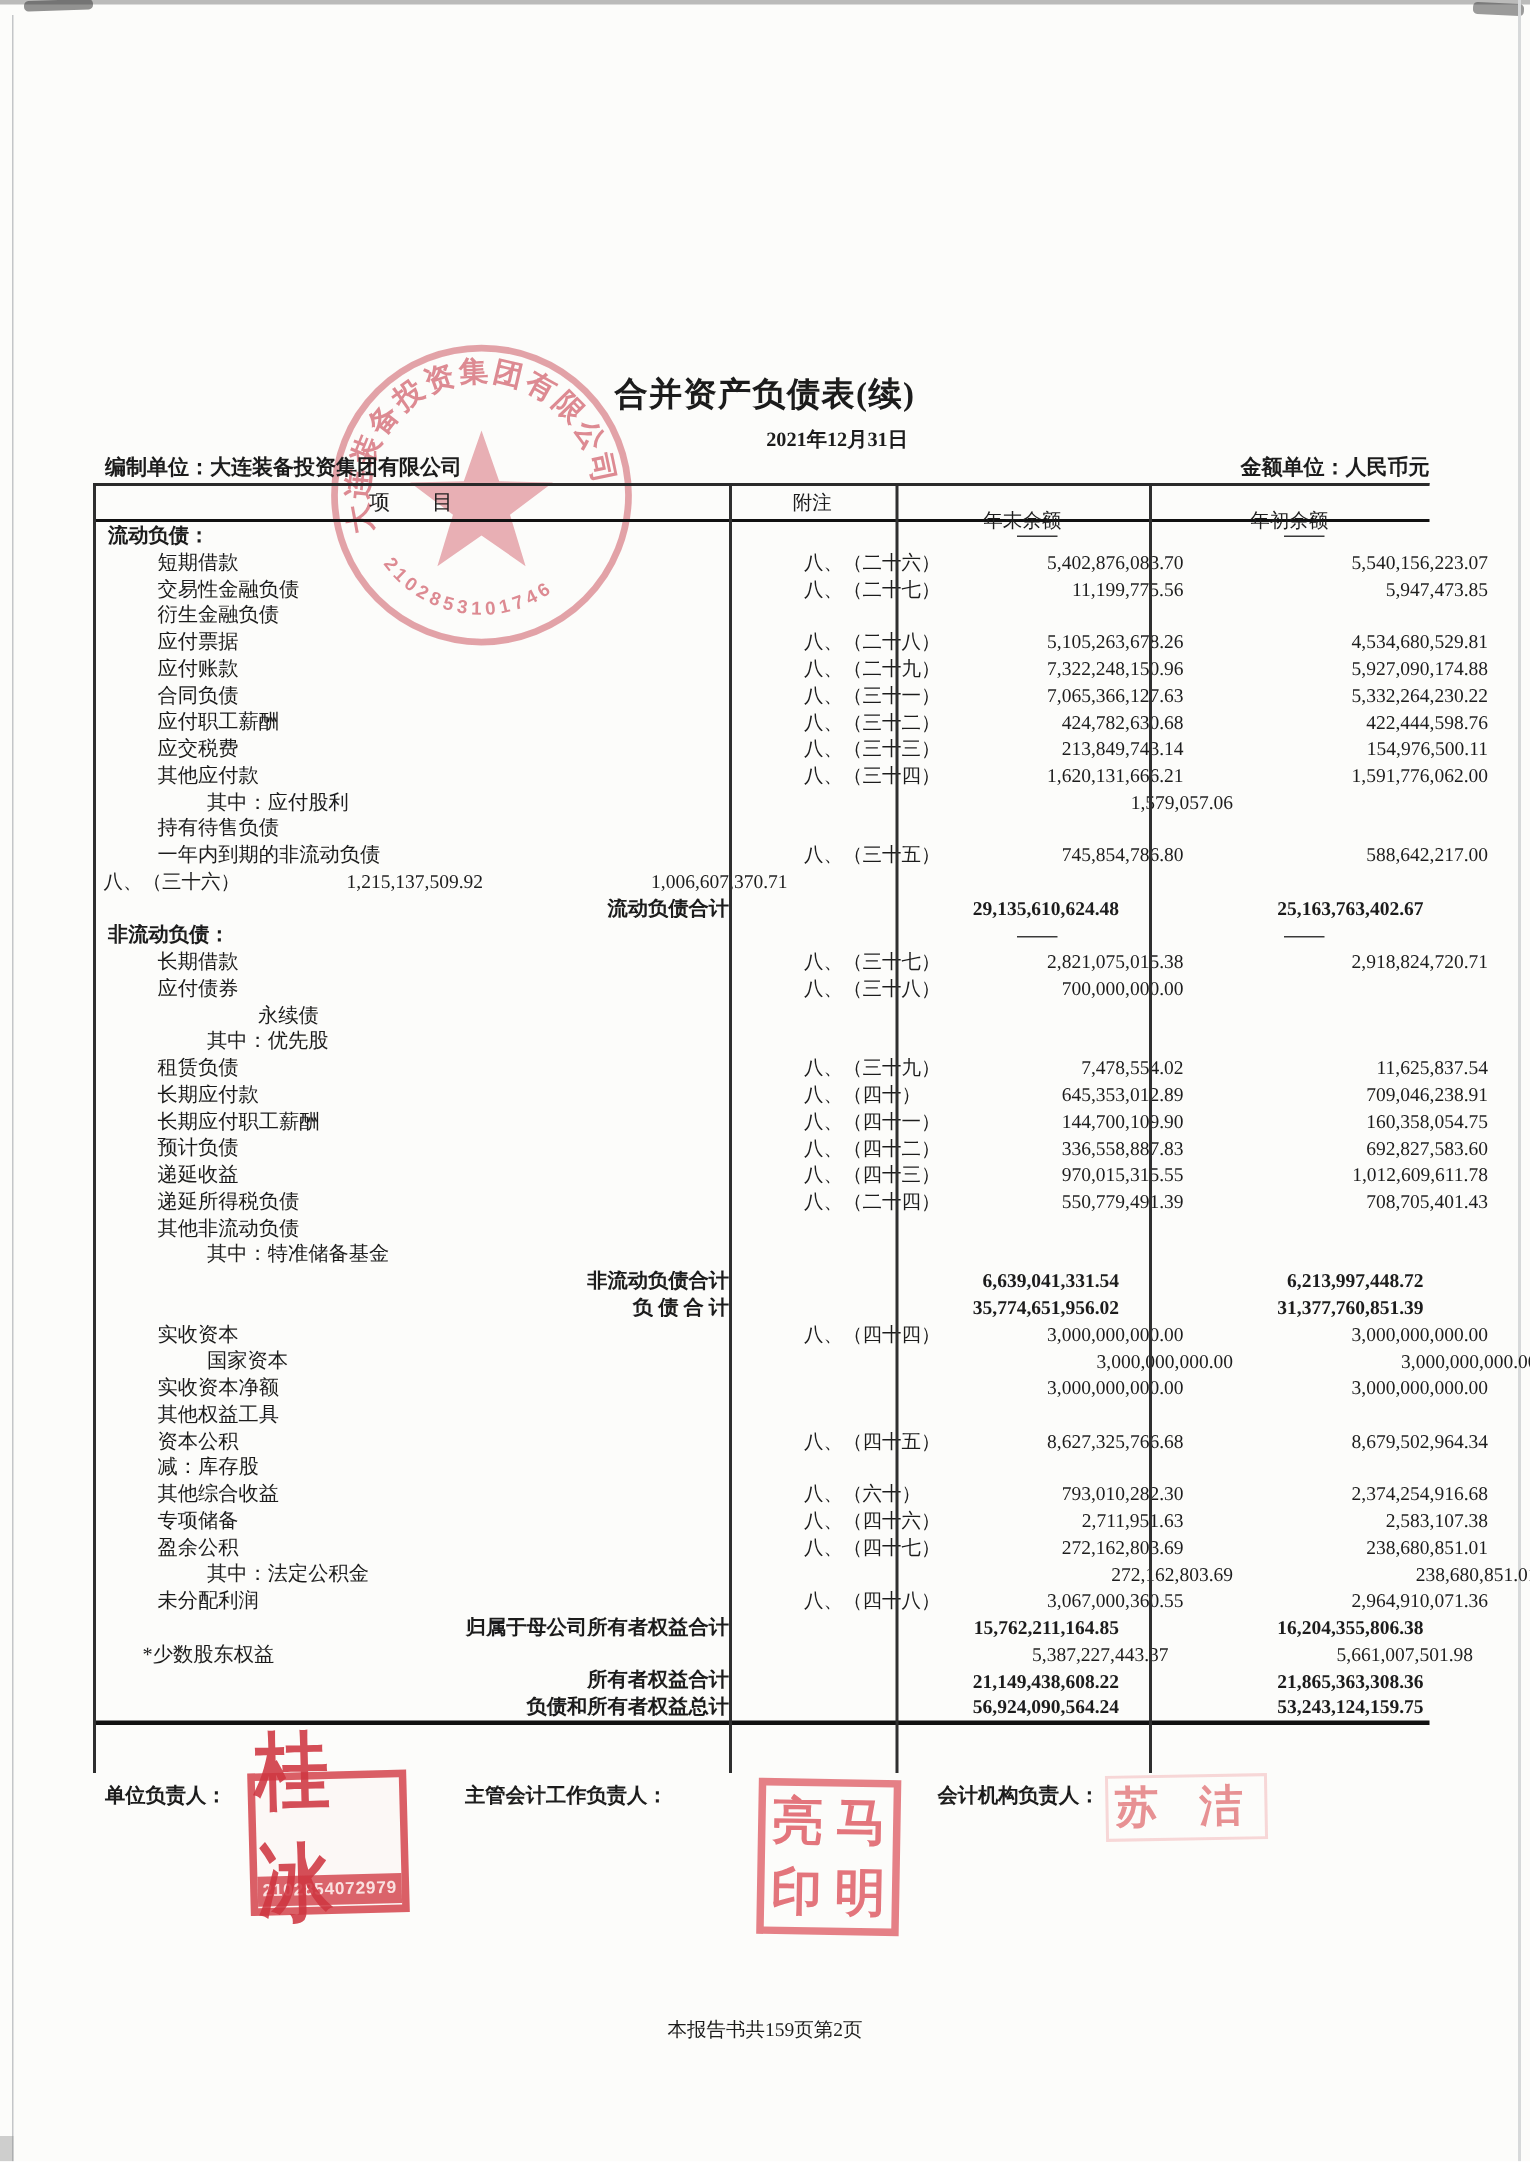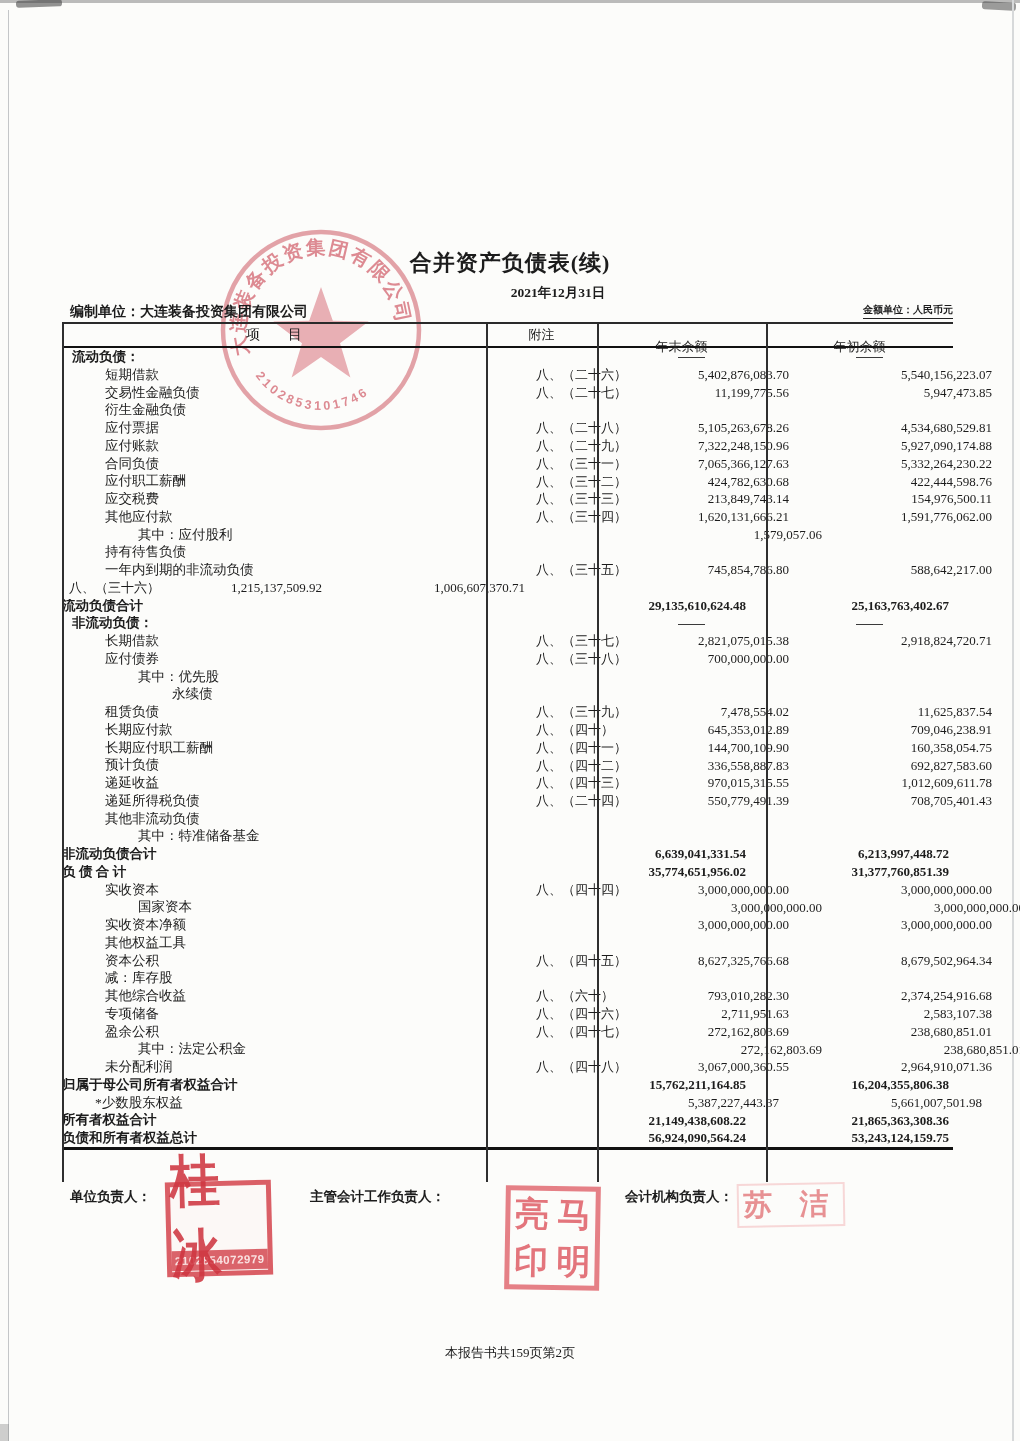--- a/index.html
+++ b/index.html
@@ -12,40 +12,40 @@
   .edge-top-blob1{position:absolute;left:16px;top:0;width:46px;height:7px;background:#3a3a3a;opacity:.55;transform:rotate(-2deg);border-radius:3px;}
   .edge-top-blob2{position:absolute;left:982px;top:2px;width:34px;height:8px;background:#3a3a3a;opacity:.5;transform:rotate(3deg);border-radius:3px;}
   .edge-left{position:absolute;left:8px;top:10px;width:1px;height:1431px;background:#c4c6c8;}
   .edge-right{position:absolute;left:1012px;top:0;width:2px;height:1441px;background:#d7d9da;}
   .edge-bl{position:absolute;left:0;top:1424px;width:9px;height:17px;background:#8a8a8a;opacity:.4;}
 
   
   .title{position:absolute;left:0;top:248px;width:1020px;text-align:center;font-size:22px;font-weight:bold;letter-spacing:1px;}
   .subtitle{position:absolute;left:0;top:284px;width:1020px;text-align:center;font-size:13.5px;font-weight:bold;padding-left:48px;}
   .prepared{position:absolute;left:70px;top:303px;font-size:14px;font-weight:bold;border-bottom:1.5px solid #222;padding-bottom:1px;}
-  .currency{position:absolute;right:67px;top:303px;font-size:10px;font-weight:bold;border-bottom:1.5px solid #222;padding-bottom:1px;}
+  .currency{position:absolute;right:67px;top:303px;font-size:14px;font-weight:bold;border-bottom:1.5px solid #222;padding-bottom:1px;}
 
   
   .tbl{position:absolute;left:62px;top:322px;width:891px;border-top:2px solid #2a2a2a;}
   .tbl-head{display:flex;height:22px;border-bottom:2.5px solid #111;align-items:center;font-weight:normal;font-size:14px;}
   .tbl-body{position:relative;}
   .vline{position:absolute;top:-24.5px;width:1.5px;background:#2f2f2f;height:858px;z-index:1;}
   .vl0{left:0;} .vl1{left:424px;} .vl2{left:535px;} .vl3{left:704px;}
   .tbl-bottom{border-bottom:3px solid #111;}
   .row{display:flex;height:17.75px;align-items:center;font-size:13.5px;line-height:1;}
   .c-item{width:424px;flex:none;white-space:nowrap;overflow:hidden;}
   .c-note{width:111px;flex:none;padding-left:7px;box-sizing:border-box;white-space:nowrap;font-size:13px;}
   .c-end{width:169px;flex:none;text-align:right;padding-right:20px;box-sizing:border-box;font-size:13px;white-space:nowrap;}
   .c-begin{width:187px;flex:none;text-align:right;padding-right:4px;box-sizing:border-box;font-size:13px;white-space:nowrap;}
   .h-item{text-align:center;}
   .h-note{text-align:center;padding-left:0;}
   .h-end,.h-begin{text-align:center;padding-right:0;margin-top:24px;}
   .ind0{padding-left:10px;} .ind1{padding-left:43px;} .ind2{padding-left:76px;}
   .ind3{padding-left:110px;} .ind4{padding-left:33px;}
-  .ctr{text-align:left;padding-left:0;}
+  .ctr{text-align:right;padding-left:0;}
   .bold{font-weight:bold;}
   .dash-ctr{text-align:center;padding-right:0 !important;}
   .dash{display:inline-block;width:27px;border-top:1.6px solid #3a3a3a;vertical-align:3px;}
 
   
   .sign-label{position:absolute;font-size:13.5px;font-weight:bold;top:1188px;}
   .sl1{left:70px;} .sl2{left:310px;} .sl3{left:625px;}
   .page-note{position:absolute;left:0;top:1344px;width:1020px;text-align:center;font-size:13px;}
 
   
@@ -219,27 +219,27 @@
           <div class="c-end">2,821,075,015.38</div>
           <div class="c-begin">2,918,824,720.71</div>
         </div>
         <div class="row">
           <div class="c-item ind1">应付债券</div>
           <div class="c-note">八、（三十八）</div>
           <div class="c-end">700,000,000.00</div>
           <div class="c-begin"></div>
         </div>
         <div class="row">
+          <div class="c-item ind3">永续债</div>
+          <div class="c-note"></div>
+          <div class="c-end"></div>
+          <div class="c-begin"></div>
+        </div>
+        <div class="row">
           <div class="c-item ind2">其中：优先股</div>
-          <div class="c-note"></div>
-          <div class="c-end"></div>
-          <div class="c-begin"></div>
-        </div>
-        <div class="row">
-          <div class="c-item ind3">永续债</div>
           <div class="c-note"></div>
           <div class="c-end"></div>
           <div class="c-begin"></div>
         </div>
         <div class="row">
           <div class="c-item ind1">租赁负债</div>
           <div class="c-note">八、（三十九）</div>
           <div class="c-end">7,478,554.02</div>
           <div class="c-begin">11,625,837.54</div>
         </div>

